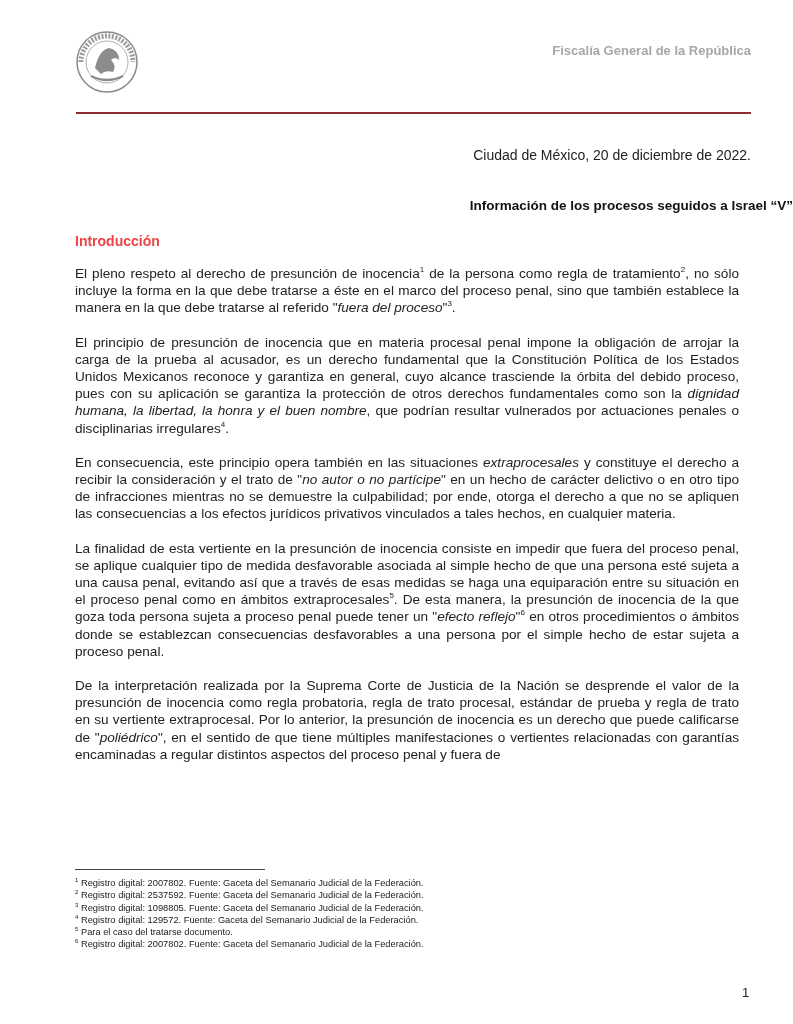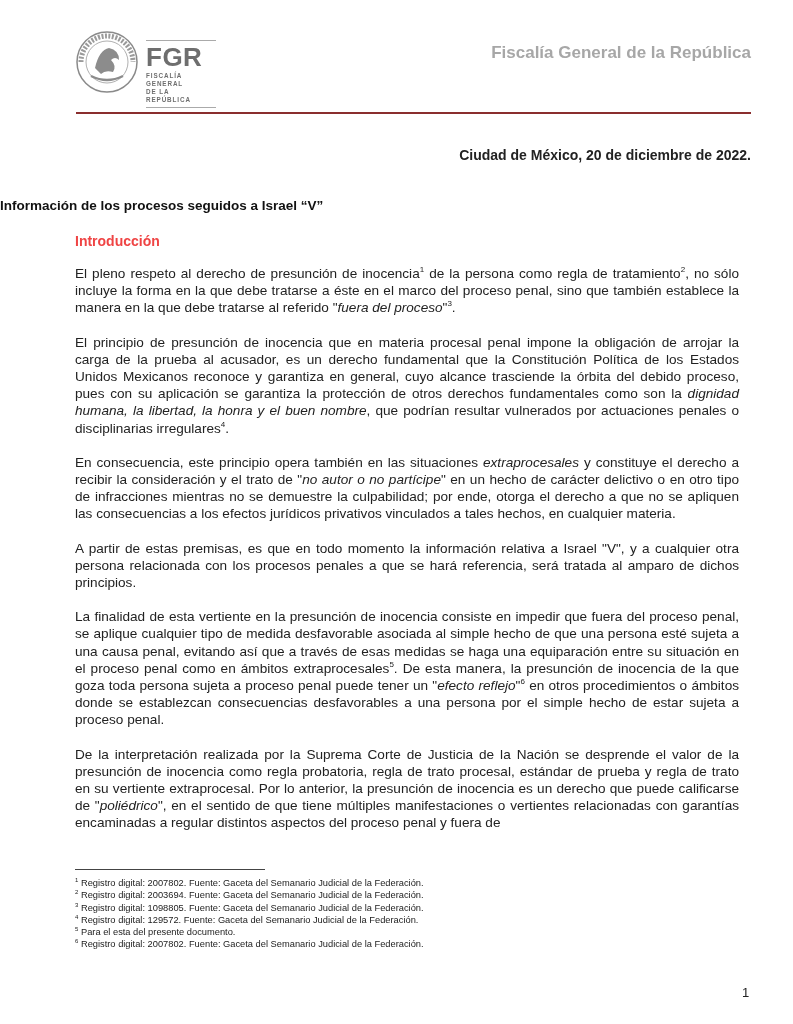--- a/index.html
+++ b/index.html
@@ -7,26 +7,26 @@
       font-family: "Liberation Sans", "DejaVu Sans", sans-serif; color: #222222; }
     .header { position: absolute; left: 0; top: 0; width: 793px; height: 120px; }
     .seal { position: absolute; left: 75px; top: 30px; width: 64px; height: 64px; }
     .fgr-block { position: absolute; left: 146px; top: 40px; width: 70px; }
     .fgr-rule { height: 1px; background: #aaaaaa; margin-bottom: 3px; }
     .fgr-rule.b { margin-top: 3px; margin-bottom: 0; }
     .fgr-letters { font-family: "Liberation Sans", sans-serif; font-weight: bold; font-size: 26px;
       color: #6e6e6e; line-height: 26px; letter-spacing: 0.5px; }
     .fgr-sub { font-size: 6.3px; letter-spacing: 0.9px; color: #6e6e6e; line-height: 8px;
       font-weight: bold; margin-top: 2px; }
-    .agency { position: absolute; right: 42px; top: 43px; font-size: 17px; font-weight: bold;
+    .agency { position: absolute; right: 42px; top: 43px; font-size: 13px; font-weight: bold;
       color: #a7a7a7; }
     .header-rule { position: absolute; left: 76px; top: 112px; width: 675px; height: 2px;
       background: #8a2e2e; }
-    .date { position: absolute; right: 42px; top: 147px; font-size: 14px; color: #222; font-weight: bold; }
-    .title { position: absolute; left: 0; width: 793px; top: 198px; text-align: left;
+    .date { position: absolute; right: 42px; top: 147px; font-size: 14px; color: #222; }
+    .title { position: absolute; left: 0; width: 793px; top: 198px; text-align: right;
       font-size: 13.5px; font-weight: bold; color: #111; }
     .intro { position: absolute; left: 75px; top: 233px; font-size: 14px; font-weight: bold; color: #ef4444; }
     .content { position: absolute; left: 75px; width: 676px; top: 265px; font-size: 13.6px;
       line-height: 17.2px; text-align: justify; color: #222; }
     .content p { margin: 0 12px 17px 0; }
     sup { font-size: 8px; line-height: 0; vertical-align: super; }
     .fn-rule { position: absolute; left: 75px; top: 869px; width: 190px; height: 1px; background: #444; }
     .footnotes { position: absolute; left: 75px; top: 877px; font-size: 9.3px; line-height: 12.3px; color: #222; }
     .footnotes div sup { font-size: 6px; }
     .page-num { position: absolute; left: 742px; top: 985px; font-size: 13px; color: #222;
@@ -36,59 +36,49 @@
 <body>
 
 <div class="header">
   <svg class="seal" viewBox="0 0 64 64">
     <circle cx="32" cy="32" r="30" fill="none" stroke="#8a8a8a" stroke-width="1.5"></circle>
     <circle cx="32" cy="32" r="21" fill="none" stroke="#b0b0b0" stroke-width="1"></circle>
     <path d="M20 38 Q24 20 34 18 Q44 20 44 30 Q40 26 36 30 Q42 36 38 42 Q30 40 26 44 Z" fill="#8c8c8c"></path>
     <path d="M16 46 Q32 54 48 46" fill="none" stroke="#8c8c8c" stroke-width="2.5"></path>
     <path d="M6 32 A26 26 0 0 1 58 32" fill="none" stroke="#9a9a9a" stroke-width="5" stroke-dasharray="2 1.5"></path>
   </svg>
-  <div class="fgr-block">
-    <div class="fgr-rule"></div>
-    <div class="fgr-letters">FGR</div>
-    <div class="fgr-sub">FISCALÍA GENERAL</div>
-    <div class="fgr-sub" style="margin-top:0">DE LA REPÚBLICA</div>
-    <div class="fgr-rule b"></div>
-  </div>
   <div class="agency">Fiscalía General de la República</div>
   <div class="header-rule"></div>
 </div>
 
 <div class="date">Ciudad de México, 20 de diciembre de 2022.</div>
 <div class="title">Información de los procesos seguidos a Israel “V”</div>
 <div class="intro">Introducción</div>
 
 <div class="content">
   <p>
     <span>El pleno respeto al derecho de presunción de inocencia</span><sup>1</sup><span>  de la persona como regla de tratamiento</span><sup>2</sup><span>, no sólo incluye la forma en la que debe tratarse a éste en el marco del proceso penal, sino que también establece la manera en la que debe tratarse al referido "</span><em>fuera del proceso</em><span>"</span><sup>3</sup><span>.</span>
   </p>
   <p>
     <span>El principio de presunción de inocencia que en materia procesal penal impone la obligación de arrojar la carga de la prueba al acusador, es un derecho fundamental que la Constitución Política de los Estados Unidos Mexicanos reconoce y garantiza en general, cuyo alcance trasciende la órbita del debido proceso, pues con su aplicación se garantiza la protección de otros derechos fundamentales como son la </span><em>dignidad humana, la libertad, la honra y el buen nombre</em><span>, que podrían resultar vulnerados por actuaciones penales o disciplinarias irregulares</span><sup>4</sup><span>.</span>
   </p>
   <p>
     <span>En consecuencia, este principio opera también en las situaciones </span><em>extraprocesales</em><span> y constituye el derecho a recibir la consideración y el trato de "</span><em>no autor o no partícipe</em><span>" en un hecho de carácter delictivo o en otro tipo de infracciones mientras no se demuestre la culpabilidad; por ende, otorga el derecho a que no se apliquen las consecuencias a los efectos jurídicos privativos vinculados a tales hechos, en cualquier materia.</span>
   </p>
   <p>
-    <span>A partir de estas premisas, es que en todo momento la información relativa a Israel "V", y a cualquier otra persona relacionada con los procesos penales a que se hará referencia, será tratada al amparo de dichos principios.</span>
-  </p>
-  <p>
     <span>La finalidad de esta vertiente en la presunción de inocencia consiste en impedir que fuera del proceso penal, se aplique cualquier tipo de medida desfavorable asociada al simple hecho de que una persona esté sujeta a una causa penal, evitando así que a través de esas medidas se haga una equiparación entre su situación en el proceso penal como en ámbitos extraprocesales</span><sup>5</sup><span>. De esta manera, la presunción de inocencia de la que goza toda persona sujeta a proceso penal puede tener un "</span><em>efecto reflejo</em><span>"</span><sup>6</sup><span> en otros procedimientos o ámbitos donde se establezcan consecuencias desfavorables a una persona por el simple hecho de estar sujeta a proceso penal.</span>
   </p>
   <p>
     <span>De la interpretación realizada por la Suprema Corte de Justicia de la Nación se desprende el valor de la presunción de inocencia como regla probatoria, regla de trato procesal, estándar de prueba y regla de trato en su vertiente extraprocesal. Por lo anterior, la presunción de inocencia es un derecho que puede calificarse de "</span><em>poliédrico</em><span>", en el sentido de que tiene múltiples manifestaciones o vertientes relacionadas con garantías encaminadas a regular distintos aspectos del proceso penal y fuera de</span>
   </p>
 </div>
 
 <div class="fn-rule"></div>
 <div class="footnotes">
   <div><sup>1</sup><span> Registro digital: 2007802. Fuente: Gaceta del Semanario Judicial de la Federación.</span></div>
-  <div><sup>2</sup><span> Registro digital: 2003694. Fuente: Gaceta del Semanario Judicial de la Federación.</span></div>
+  <div><sup>2</sup><span> Registro digital: 2537592. Fuente: Gaceta del Semanario Judicial de la Federación.</span></div>
   <div><sup>3</sup><span> Registro digital: 1098805. Fuente: Gaceta del Semanario Judicial de la Federación.</span></div>
   <div><sup>4</sup><span> Registro digital: 129572. Fuente: Gaceta del Semanario Judicial de la Federación.</span></div>
-  <div><sup>5</sup><span> Para el esta del presente documento.</span></div>
+  <div><sup>5</sup><span> Para el caso del tratarse documento.</span></div>
   <div><sup>6</sup><span> Registro digital: 2007802. Fuente: Gaceta del Semanario Judicial de la Federación.</span></div>
 </div>
 
 <div class="page-num">1</div>
 
 </body></html>

